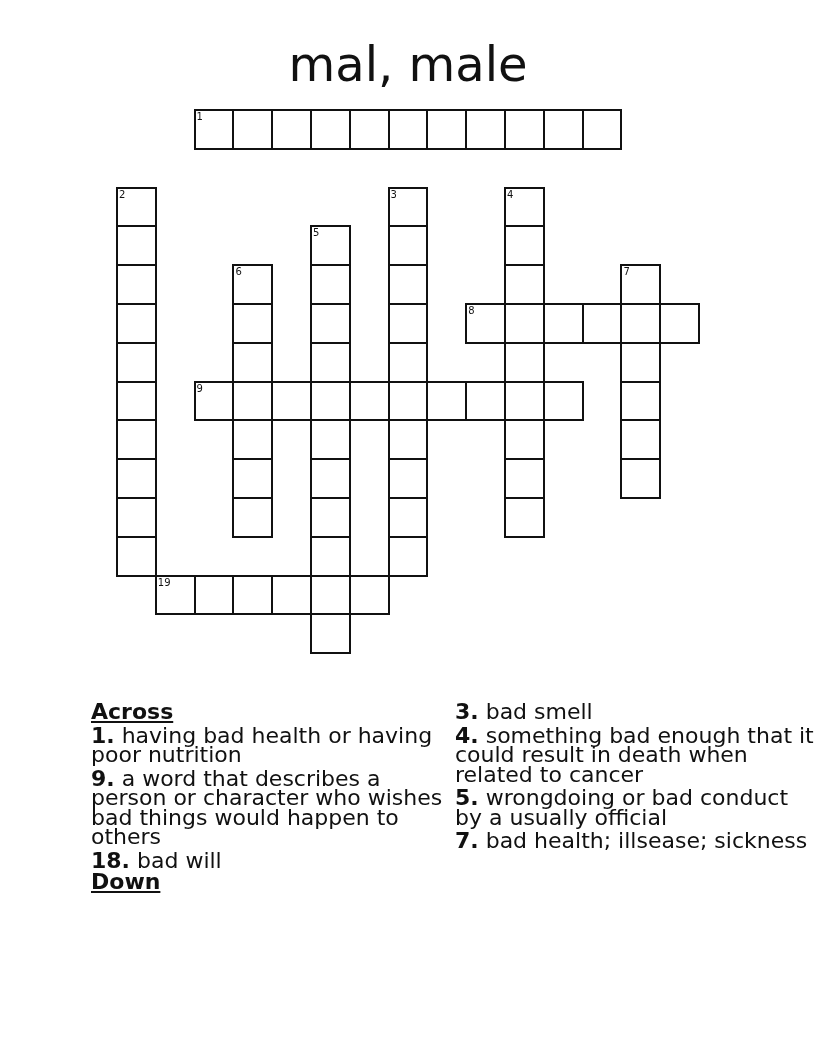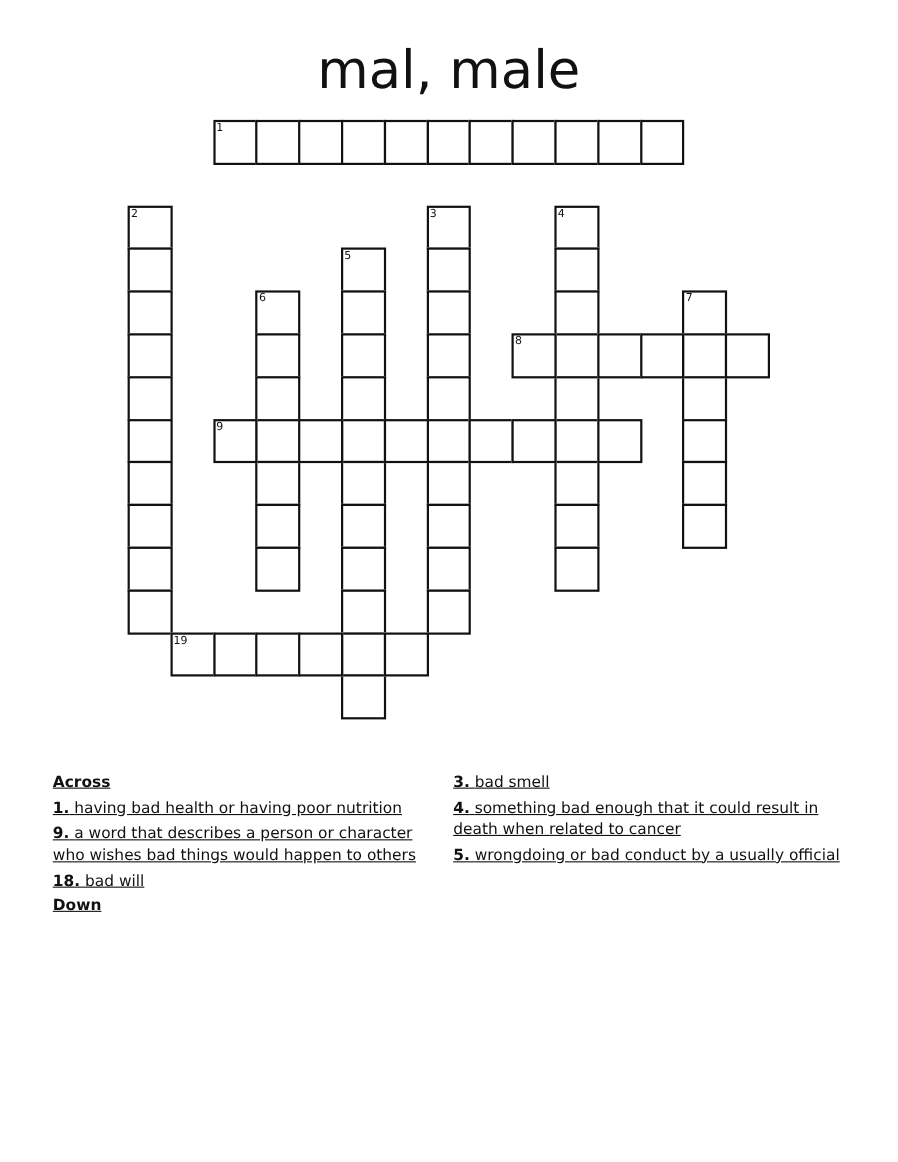--- a/index.html
+++ b/index.html
@@ -1,25 +1,25 @@
 <!DOCTYPE html>
 <html><head>
   <meta charset="utf-8">
   <style>
     html, body { margin: 0; padding: 0; background: #ffffff; }
     body { width: 816px; height: 1056px; position: relative; overflow: hidden; font-family: "DejaVu Sans", sans-serif; color: #111; }
     .title { position: absolute; left: 0; width: 816px; top: 34px; text-align: center; font-size: 48px; line-height: 60px; color: #111; letter-spacing: 0px; }
     .grid { position: absolute; left: 0; top: 0; width: 816px; height: 700px; }
     .cell { position: absolute; box-sizing: border-box; width: 40px; height: 40px; border: 2px solid #111; background: #fff; cursor: text; }
     .cell .num { position: absolute; left: 1px; top: 0px; font-size: 10px; line-height: 11px; color: #111; font-family: "DejaVu Sans", sans-serif; }
-    .clues { position: absolute; top: 700px; font-size: 14px; line-height: 19.5px; color: #111; }
+    .clues { position: absolute; top: 700px; font-size: 22px; line-height: 19.5px; color: #111; margin-left: 43px; }
     .clues.left { left: 48px; width: 360px; }
     .clues.right { left: 412px; width: 360px; }
     .heading { font-weight: bold; text-decoration: underline; margin-bottom: 4px; margin-top: 2px; }
-    .clue { margin-bottom: 4px; text-decoration: underline; }
+    .clue { margin-bottom: 4px; }
     .clue b { font-weight: bold; }
   </style>
 </head>
 <body>
 
 <div class="title">mal, male</div>
 
 <div class="grid" id="grid">
     <div class="cell" style="left: 193.6px; top: 109px; width: 40.8px; height: 40.8px;">
       <span class="num">1</span>
@@ -127,13 +127,14 @@
   <div class="clue"><b>1.</b> <span>having bad health or having poor nutrition</span></div>
   <div class="clue"><b>9.</b> <span>a word that describes a person or character who wishes bad things would happen to others</span></div>
   <div class="clue" style="margin-bottom:2px"><b>18.</b> <span>bad will</span></div>
   <div class="heading">Down</div>
 </div>
 
 <div class="clues right">
   <div class="clue" style="margin-top:2px"><b>3.</b> <span>bad smell</span></div>
   <div class="clue"><b>4.</b> <span>something bad enough that it could result in death when related to cancer</span></div>
   <div class="clue"><b>5.</b> <span>wrongdoing or bad conduct by a usually official</span></div>
+  <div class="clue"><b>7.</b> <span>bad health; illsease; sickness</span></div>
 </div>
 
 </body></html>

